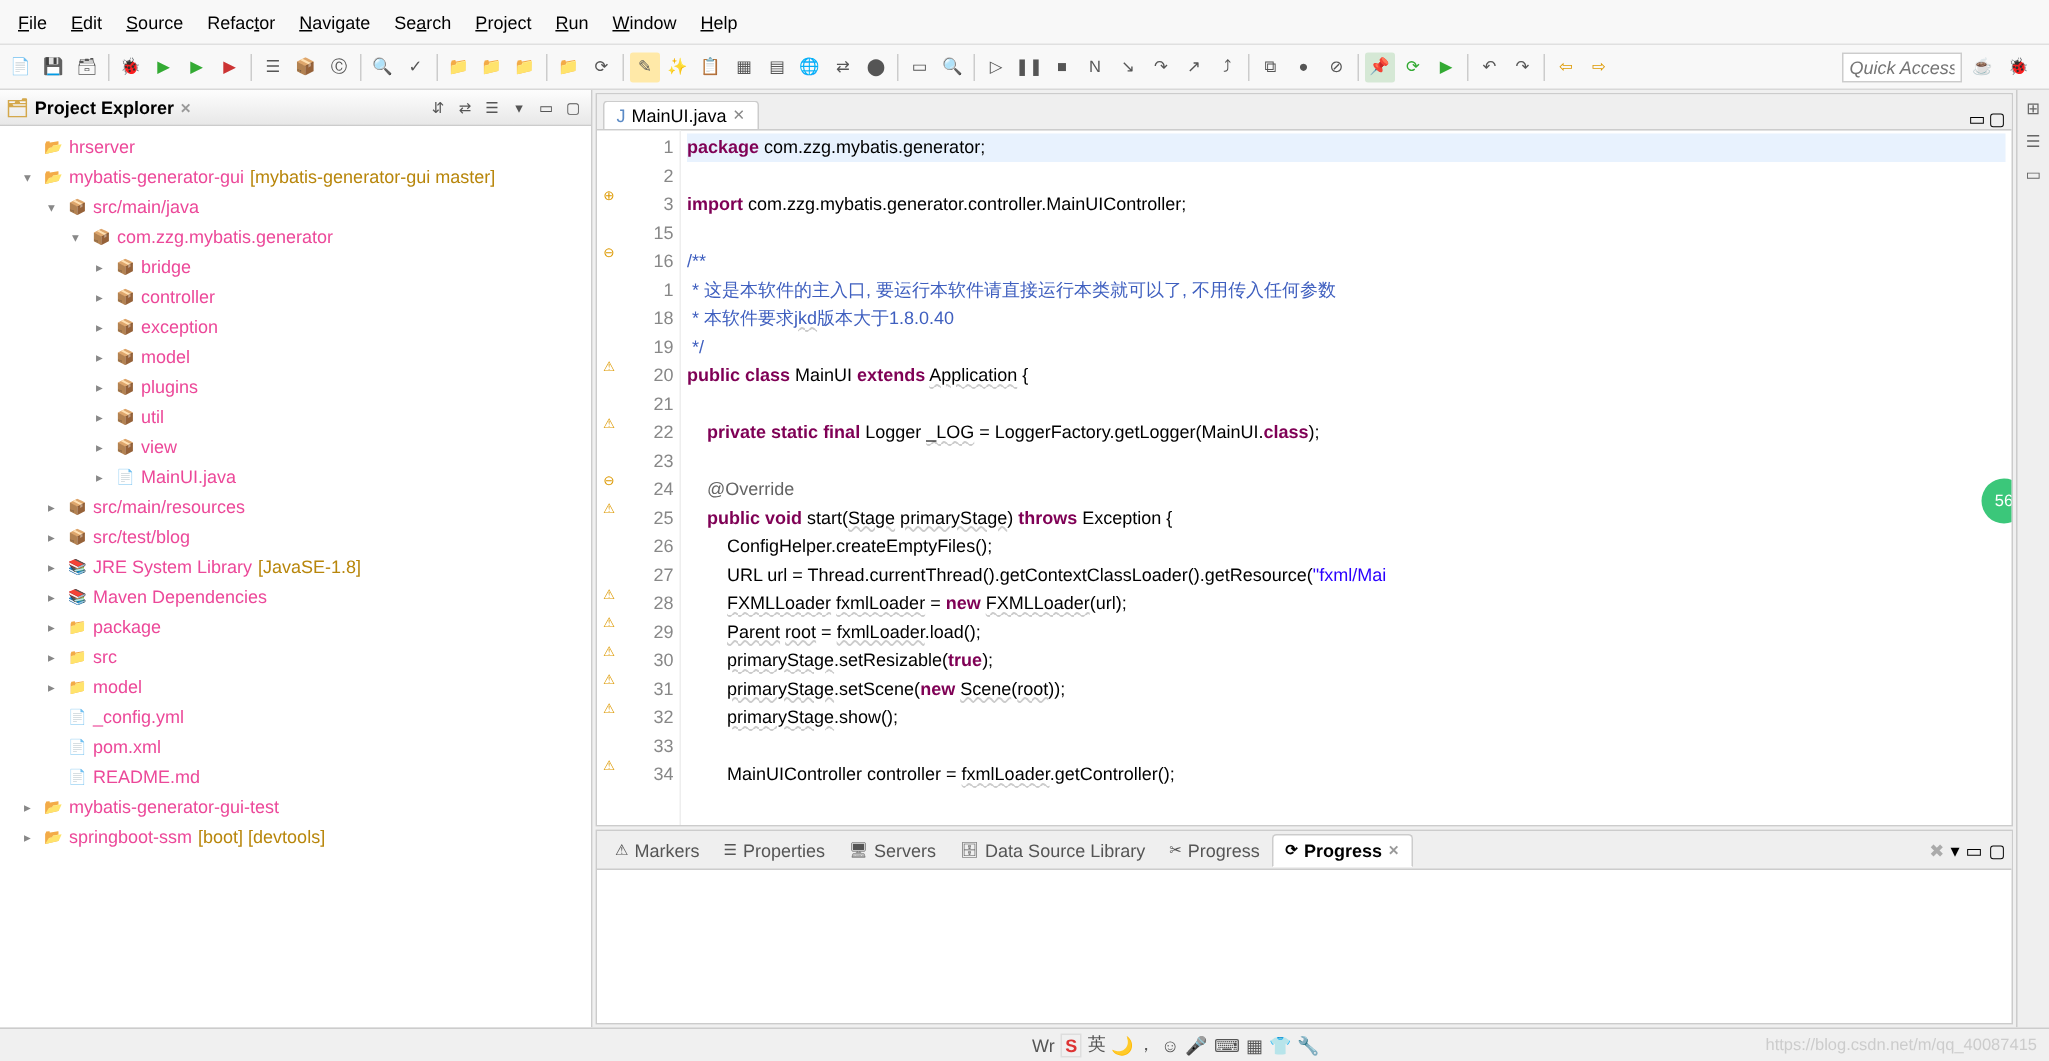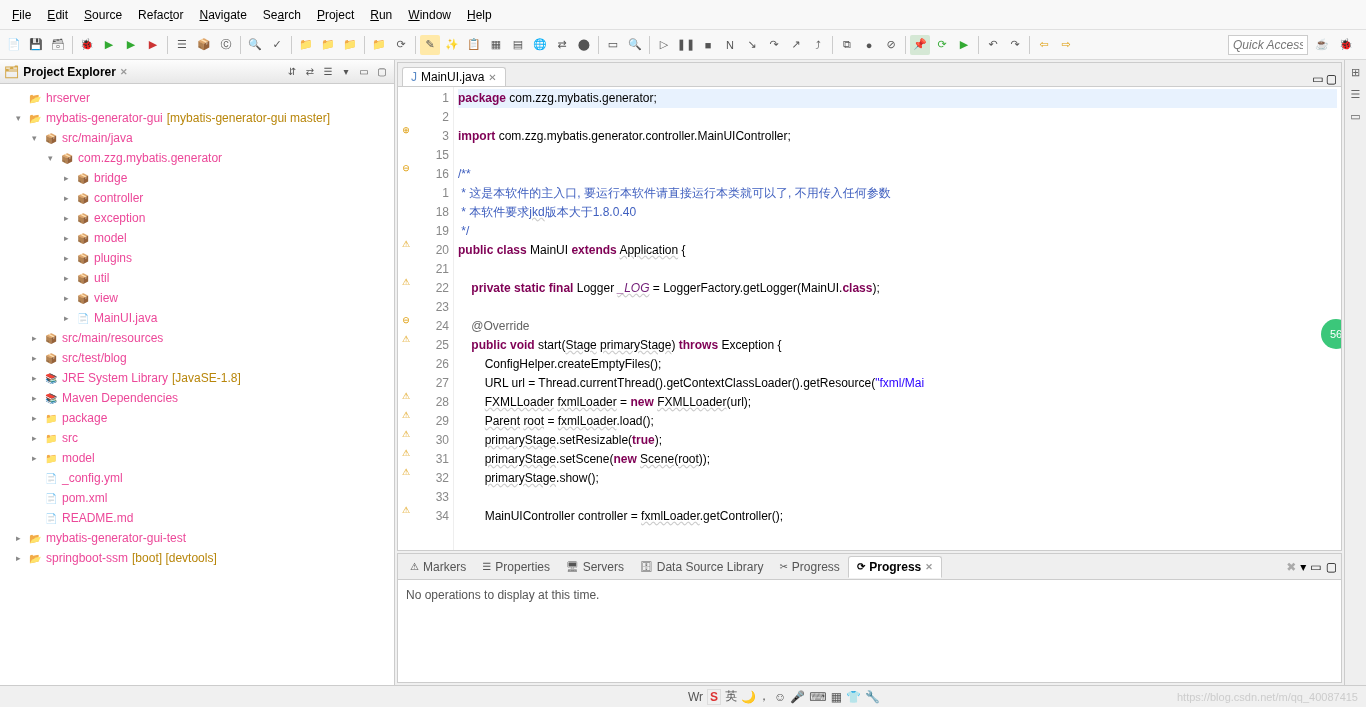--- a/index.html
+++ b/index.html
@@ -36,21 +36,21 @@
 .editor-tab .close { font-size: 10px; color: #888; }
 .editor-tabs .actions { margin-left: auto; display: flex; gap: 2px; padding-right: 4px; }
 .editor-body { flex: 1; display: flex; overflow: hidden; position: relative; }
 .gutter { width: 40px; background: #fff; border-right: 1px solid #eee; text-align: right; padding-right: 4px; color: #888; font-family: Consolas, monospace; font-size: 12px; line-height: 19px; padding-top: 2px; }
 .annot { width: 16px; background: #fff; }
 .code { flex: 1; font-family: Consolas, monospace; font-size: 13px; line-height: 19px; white-space: pre; padding: 2px 4px; overflow: auto; }
 .code .kw { color: #7f0055; font-weight: bold; }
 .code .dc { color: #3f5fbf; }
 .code .st { color: #2a00ff; }
 .code .an { color: #646464; }
-.code .fi { color: #701a75; font-style: italic; }
+.code .fi { color: #000000; }
 .code .me { }
 .code .sq { text-decoration: underline wavy #ccc; }
 .bottom-panel { height: 130px; border-top: 1px solid #ccc; display: flex; flex-direction: column; background: #fff; margin: 0 2px 2px 2px; border: 1px solid #ccc; }
 .bottom-tabs { height: 26px; display: flex; align-items: center; border-bottom: 1px solid #ccc; background: #efefef; padding: 0 4px; }
 .bottom-tab { padding: 3px 8px; display: flex; align-items: center; gap: 4px; color: #555; cursor: default; }
 .bottom-tab.active { background: #fff; border: 1px solid #ccc; border-bottom: 1px solid #fff; border-radius: 3px 3px 0 0; font-weight: bold; color: #000; }
 .bottom-tabs .actions { margin-left: auto; display: flex; gap: 4px; }
 .bottom-body { flex: 1; padding: 8px; color: #555; }
 .right-strip { width: 22px; background: #efefef; border-left: 1px solid #ccc; display: flex; flex-direction: column; align-items: center; padding-top: 4px; gap: 6px; }
 .right-strip span { width: 16px; height: 16px; display: flex; align-items: center; justify-content: center; font-size: 11px; color: #666; }
@@ -382,21 +382,20 @@
             <span>Progress</span> 
             <span class="tiny-x">✕</span>
           </div>
           <div class="actions">
           <span class="tb-btn" style="color:#aaa">✖</span>
           <span class="tb-btn">▾</span>
           <span class="tb-btn">▭</span>
           <span class="tb-btn">▢</span>
         </div>
       </div>
-      <div class="bottom-body">No operations to display at this time.</div>
     </div>
   </div>
 
   <div class="right-strip">
     <span>⊞</span>
     <span>☰</span>
     <span>▭</span>
   </div>
 </div>
 

